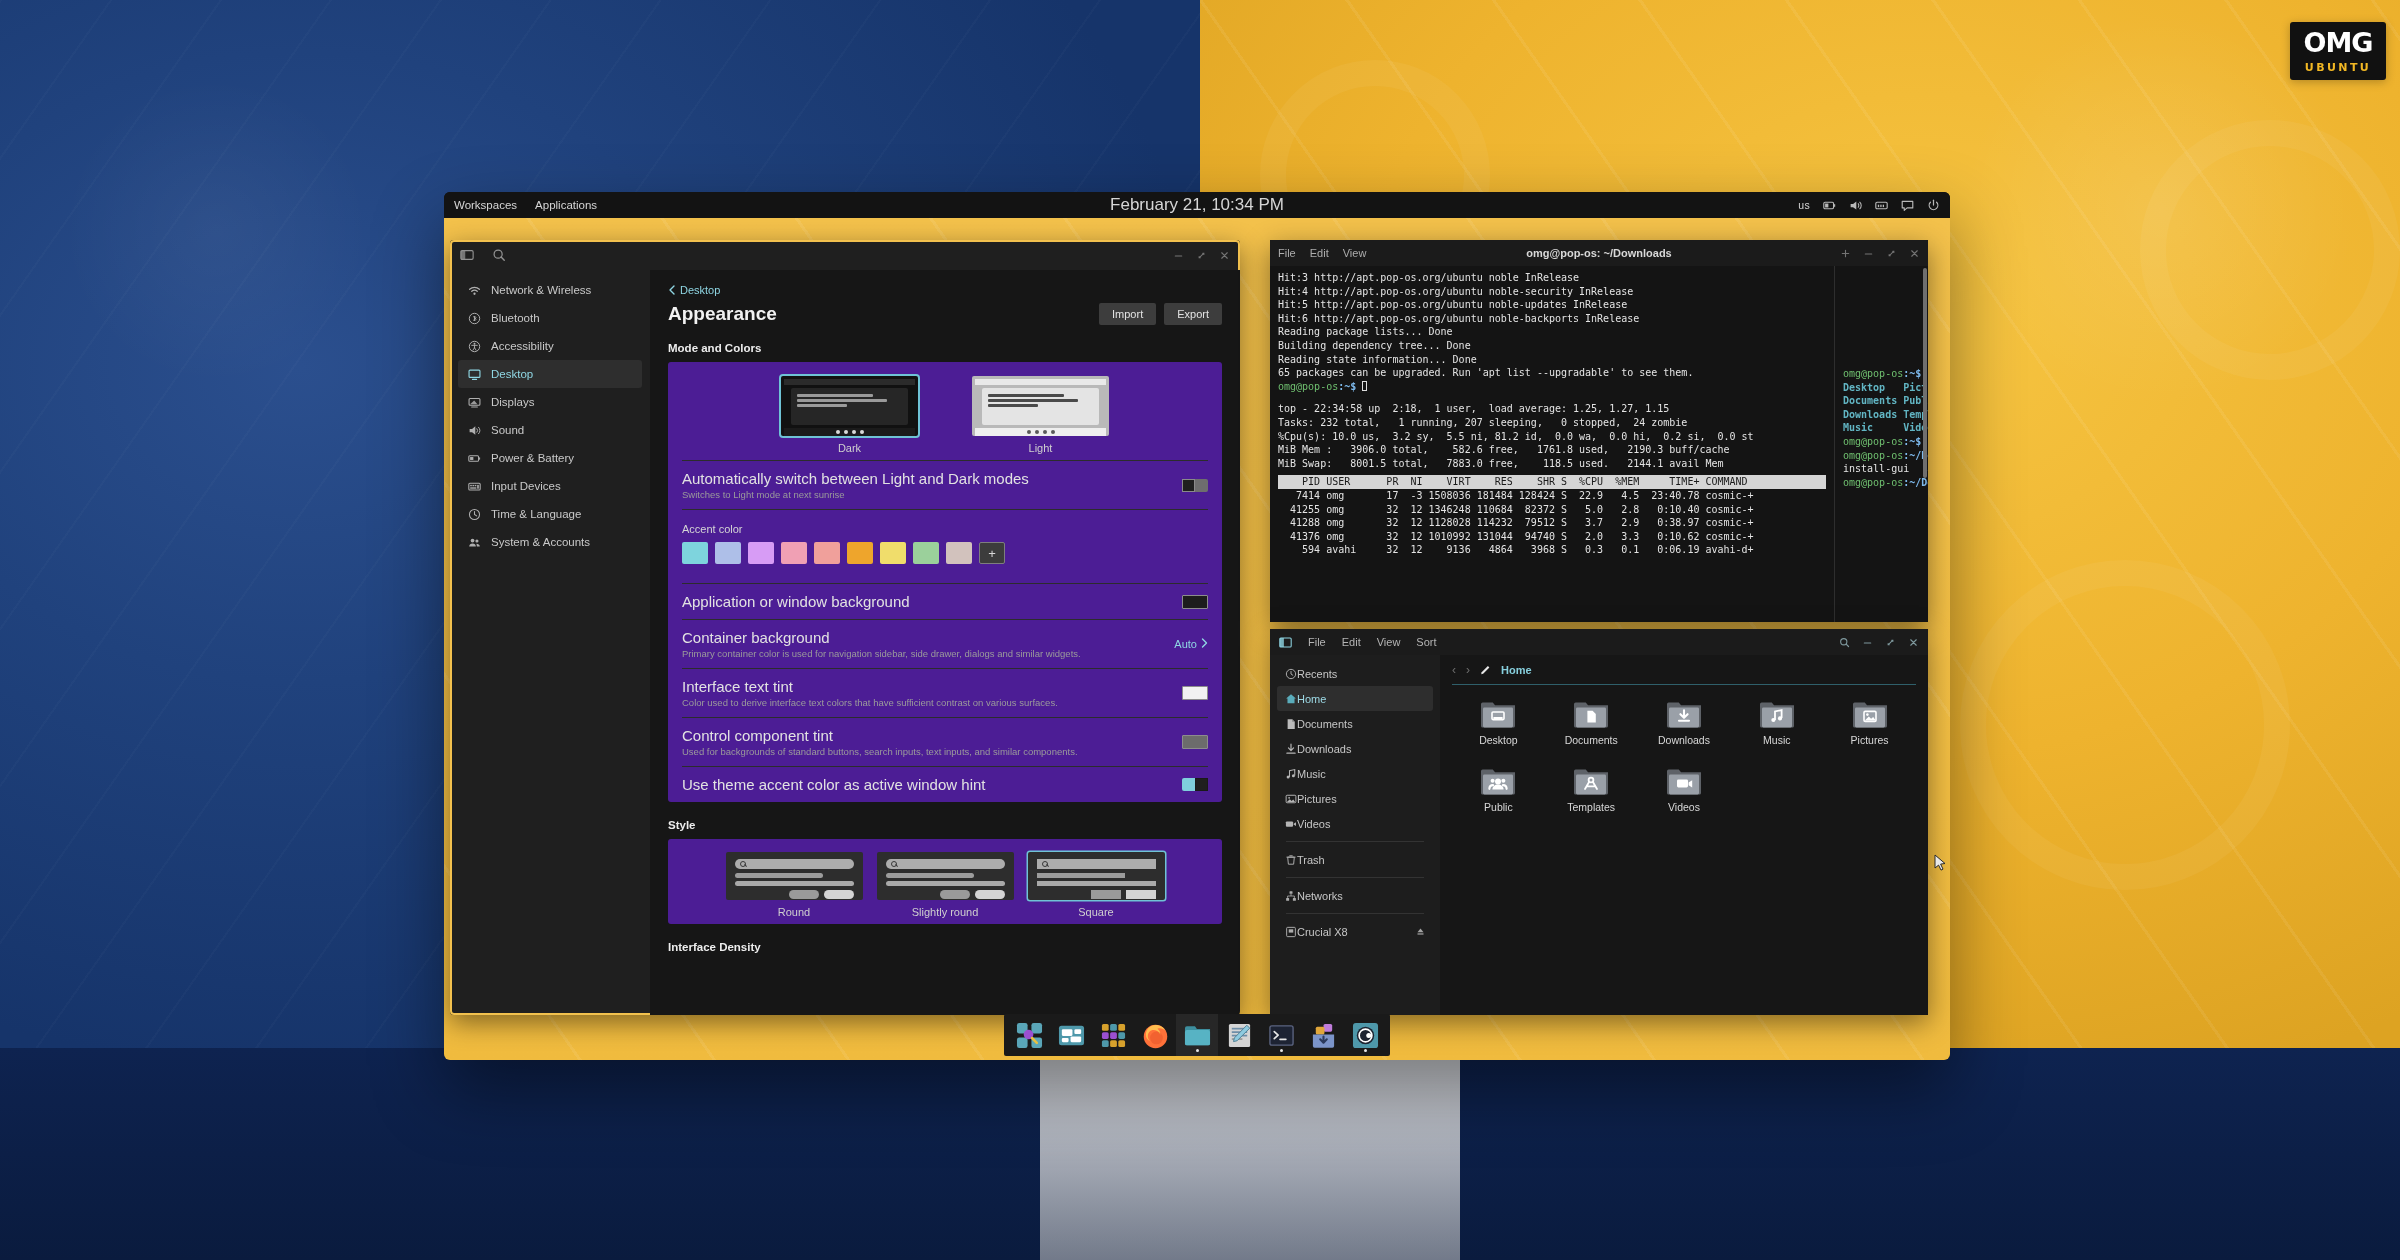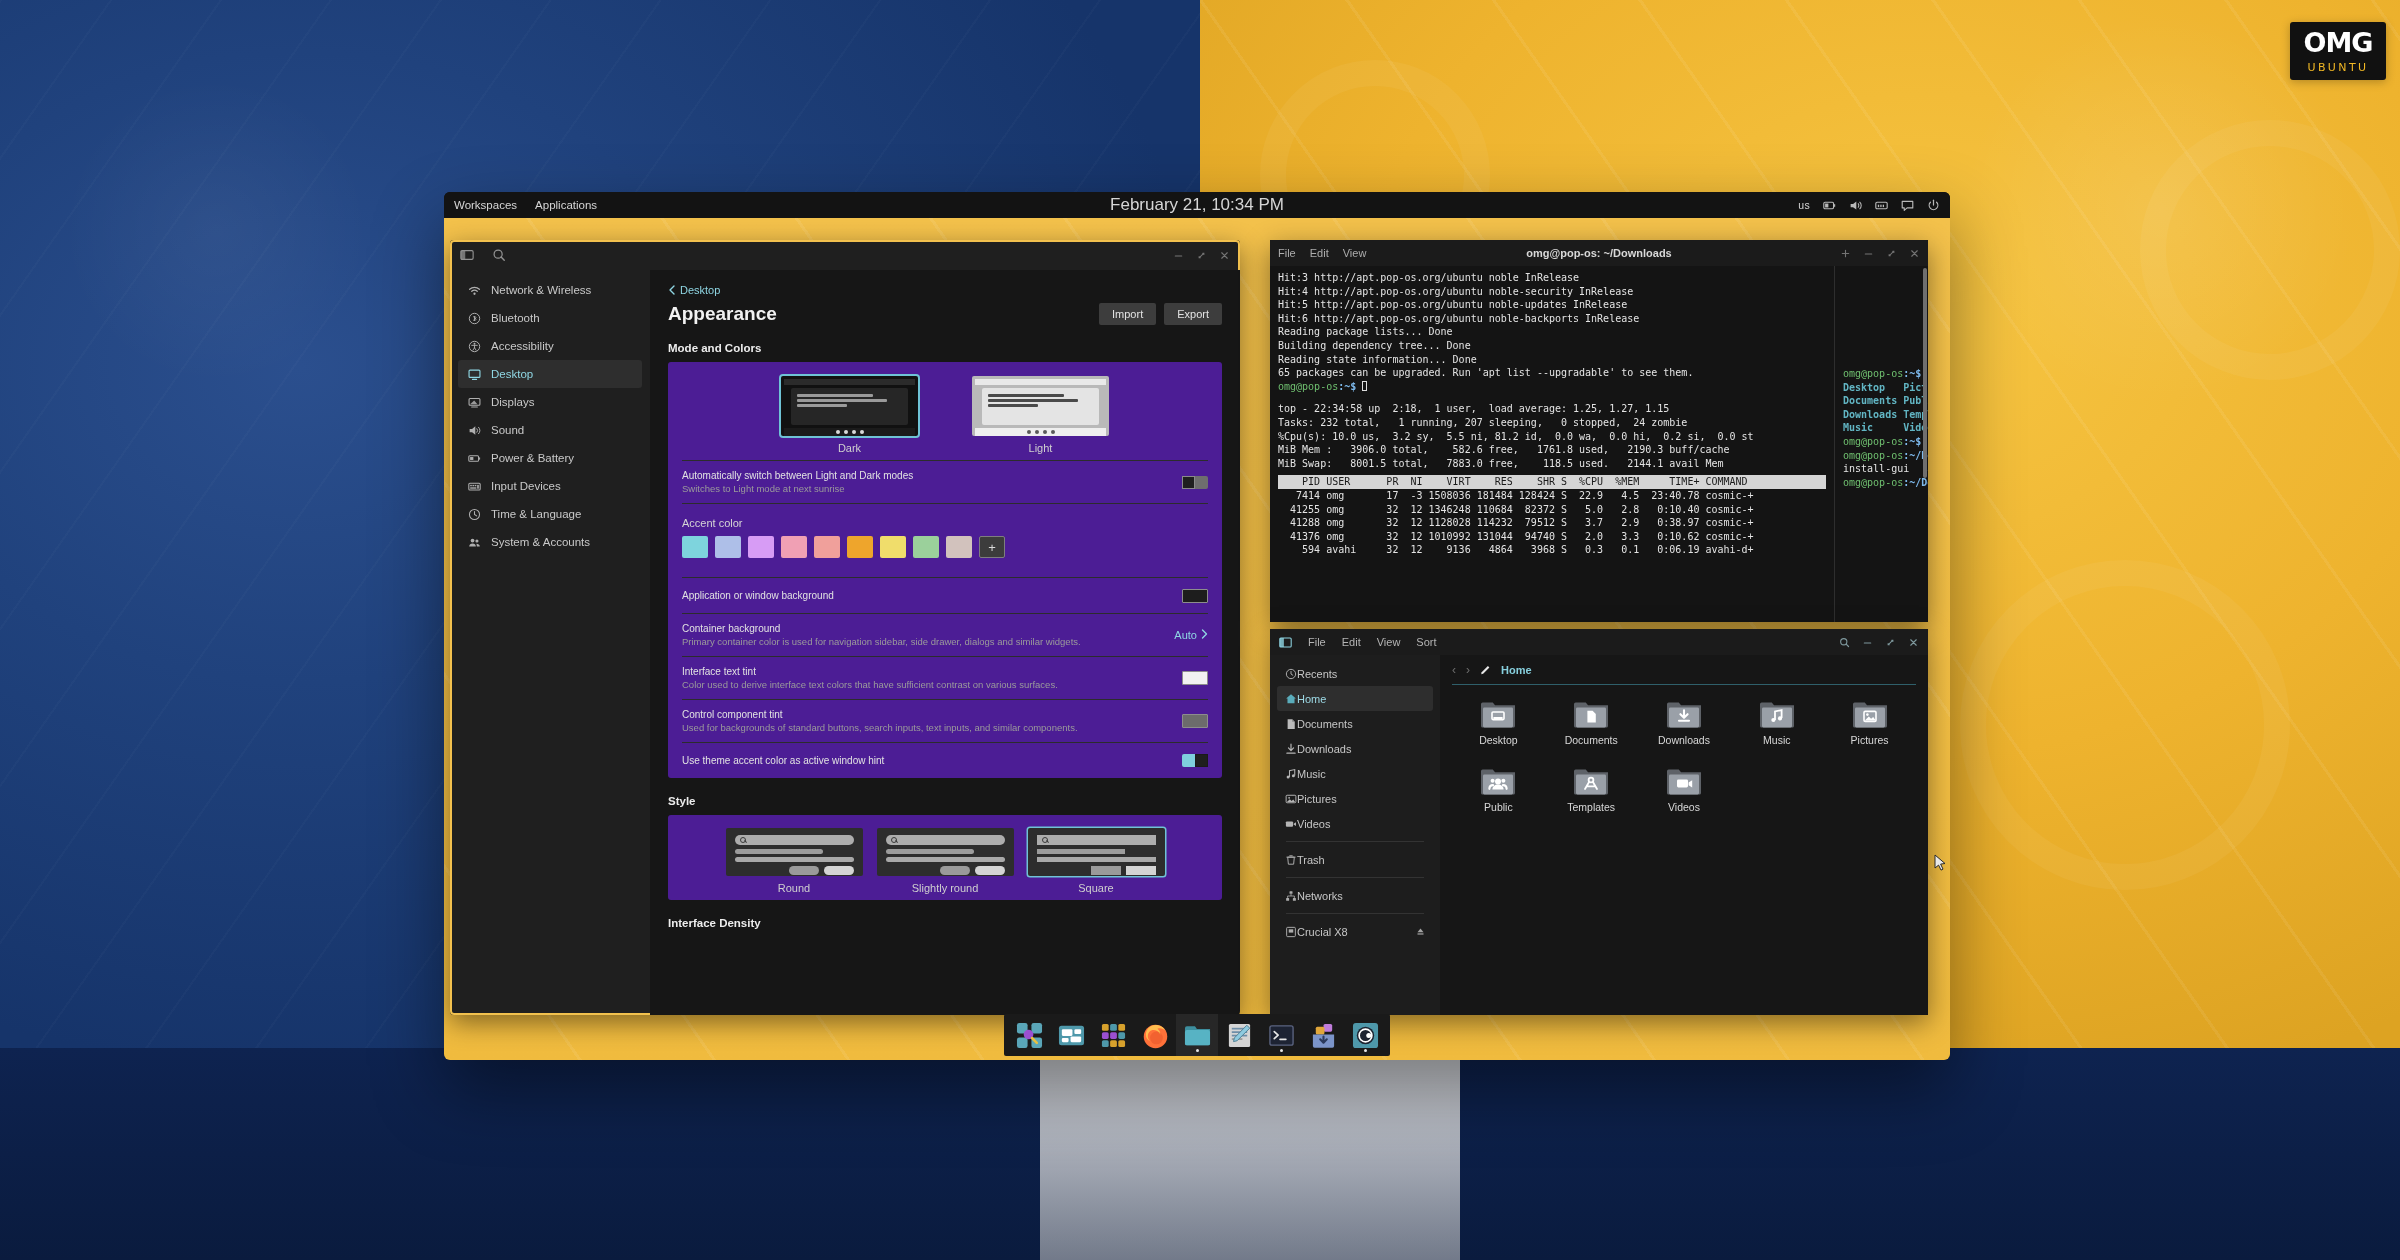--- a/index.html
+++ b/index.html
@@ -55,21 +55,21 @@
     width: 96px; height: 58px;
     background: #111; border-radius: 3px;
     display: flex; flex-direction: column; align-items: center; justify-content: center;
     box-shadow: 0 2px 10px rgba(0,0,0,.25);
   }
   #omg-logo .omg {
     color: #fff; font-weight: 900; font-size: 27px; letter-spacing: -1px; line-height: 1;
     font-family: "DejaVu Sans", sans-serif;
   }
   #omg-logo .ubuntu {
-    color: #f2b824; font-weight: 400; font-size: 11px; letter-spacing: 2.4px;
+    color: #f2b824; font-weight: 700; font-size: 11px; letter-spacing: 2.4px;
     line-height: 1; margin-top: 6px; font-family: "DejaVu Sans", sans-serif;
   }
 
   
   #session {
     position: absolute; left: 444px; top: 192px; width: 1506px; height: 868px;
     background: #151515;
     border-radius: 6px;
     box-shadow: 0 30px 70px rgba(0,0,0,.45);
     overflow: hidden;
@@ -171,21 +171,21 @@
   .tb-dot { width: 4px; height: 4px; border-radius: 50%; background: #d8d8d8; }
   .thumb-light .tb-dot { background: #5a5a5a; }
   .mode-label { font-size: 11px; color: #cfcfcf; margin-top: 6px; }
 
   .srow {
     display: flex; align-items: center; padding: 9px 0; border-top: 1px solid #2c2c2c;
     min-height: 36px;
   }
   .srow:first-child { border-top: none; }
   .srow .txt { flex: 1; padding-right: 12px; }
-  .srow .lbl { font-size: 10px; color: #e2e2e2; }
+  .srow .lbl { font-size: 15px; color: #e2e2e2; }
   .srow .sub { font-size: 9.5px; color: #9b9b9b; margin-top: 2px; }
   .toggle { width: 26px; height: 13px; border-radius: 2px; display: flex; }
   .toggle .knob { width: 13px; height: 13px; border: 1px solid #1a1a1a; }
   .toggle.off { background: #6e6e6e; }
   .toggle.off .knob { background: #1f1f1f; border-color:#8a8a8a; }
   .toggle.on { background: #1f1f1f; justify-content: flex-end; }
   .toggle.on .knob { background: #1f1f1f; }
   .toggle.on { background: #7fcfdd; }
   .swatch-btn { width: 26px; height: 14px; border: 1px solid #8d8d8d; border-radius: 1px; }
   .chip-auto { color: #8fd6e3; font-size: 11px; display: flex; align-items: flex-start; gap: 4px; }

